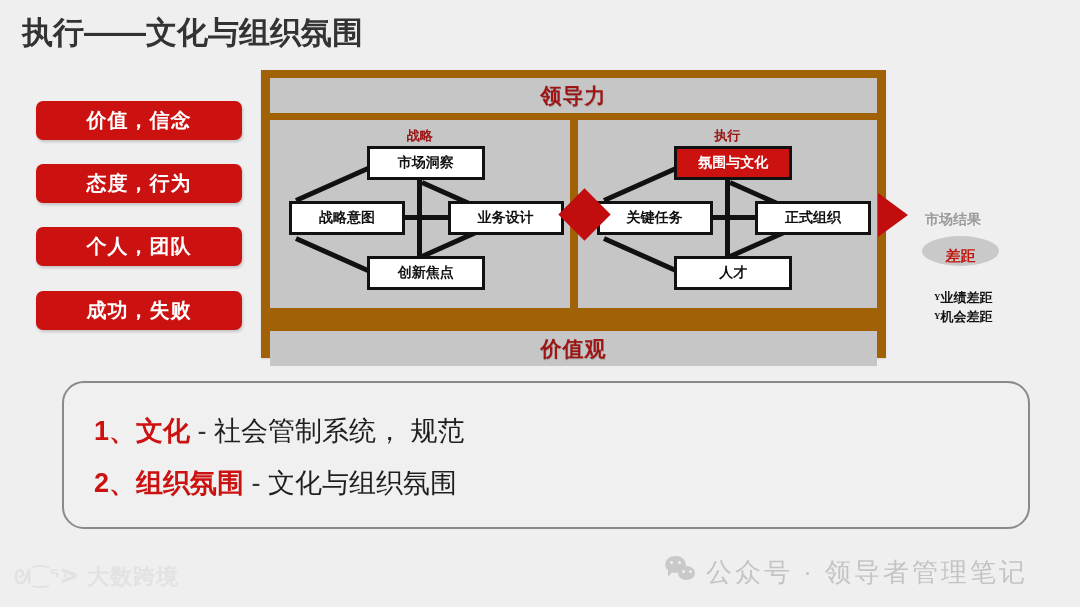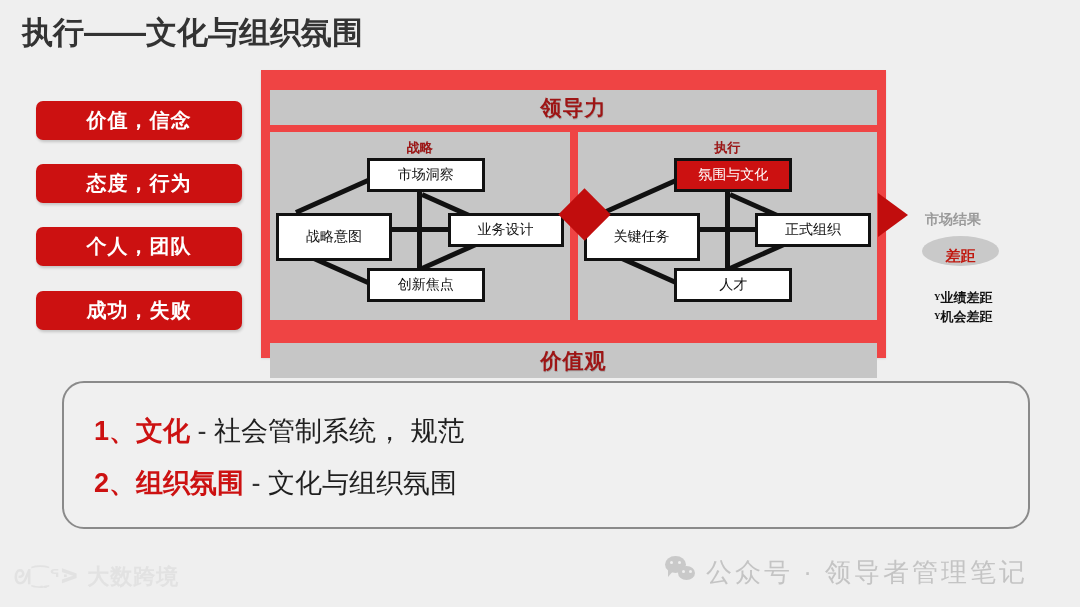--- a/index.html
+++ b/index.html
@@ -28,21 +28,21 @@
     letter-spacing:1px;
   }
   .pill.p0{top:101px;}
   .pill.p1{top:164px;}
   .pill.p2{top:227px;}
   .pill.p3{top:291px;}
 
   
   .bml{
     position:absolute;left:261px;top:70px;width:625px;height:288px;
-    background:#ef4444;padding:20px 9px;box-sizing:border-box;
+    background:#a16207;padding:8px 9px;box-sizing:border-box;
     box-shadow:0 1px 2px rgba(0,0,0,0.10);
   }
   .band{
     background:#c6c6c6;
     display:flex;align-items:center;justify-content:center;
   }
   .band-top{height:35px;margin-bottom:7px;}
   .band-bottom{height:35px;margin-top:23px;}
   .band-label{
     color:#9e1515;font-size:21px;font-weight:bold;letter-spacing:1px;
@@ -57,28 +57,28 @@
   .panel-title{
     position:absolute;left:0;right:0;top:7px;text-align:center;
     font-size:13px;font-weight:bold;color:#9e1515;
     text-shadow:0.4px 0.4px 0 rgba(0,0,0,0.15);
   }
   .nodes{position:absolute;inset:0;}
 
   .node{
     position:absolute;background:#ffffff;border:3.5px solid #111111;
     display:flex;align-items:center;justify-content:center;
-    font-size:14px;font-weight:normal;color:#111111;
+    font-size:14px;font-weight:bold;color:#111111;
     box-sizing:border-box;z-index:3;white-space:nowrap;
   }
   .node.accent{background:#cc1111;color:#ffffff;border-color:#111111;}
 
   
   .n-top   {left:52%;top:26px;transform:translateX(-50%);width:118px;height:34px;}
-  .n-left  {left:6px;top:81px;width:116px;height:48px;text-align:center;}
+  .n-left  {left:19px;top:81px;width:116px;height:34px;text-align:center;}
   .n-right {right:6px;top:81px;width:116px;height:34px;}
   .n-bot   {left:52%;top:136px;transform:translateX(-50%);width:118px;height:34px;}
   .diag{position:absolute;height:5px;background:#111111;z-index:1;transform-origin:0 50%;}
   .vstem{position:absolute;width:5px;background:#111111;z-index:1;}
   .hstem{position:absolute;height:5px;background:#111111;z-index:1;}
 
   
   .diamond{
     position:absolute;left:566px;top:196px;width:37px;height:37px;
     background:#c10d0d;transform:rotate(45deg);z-index:6;

